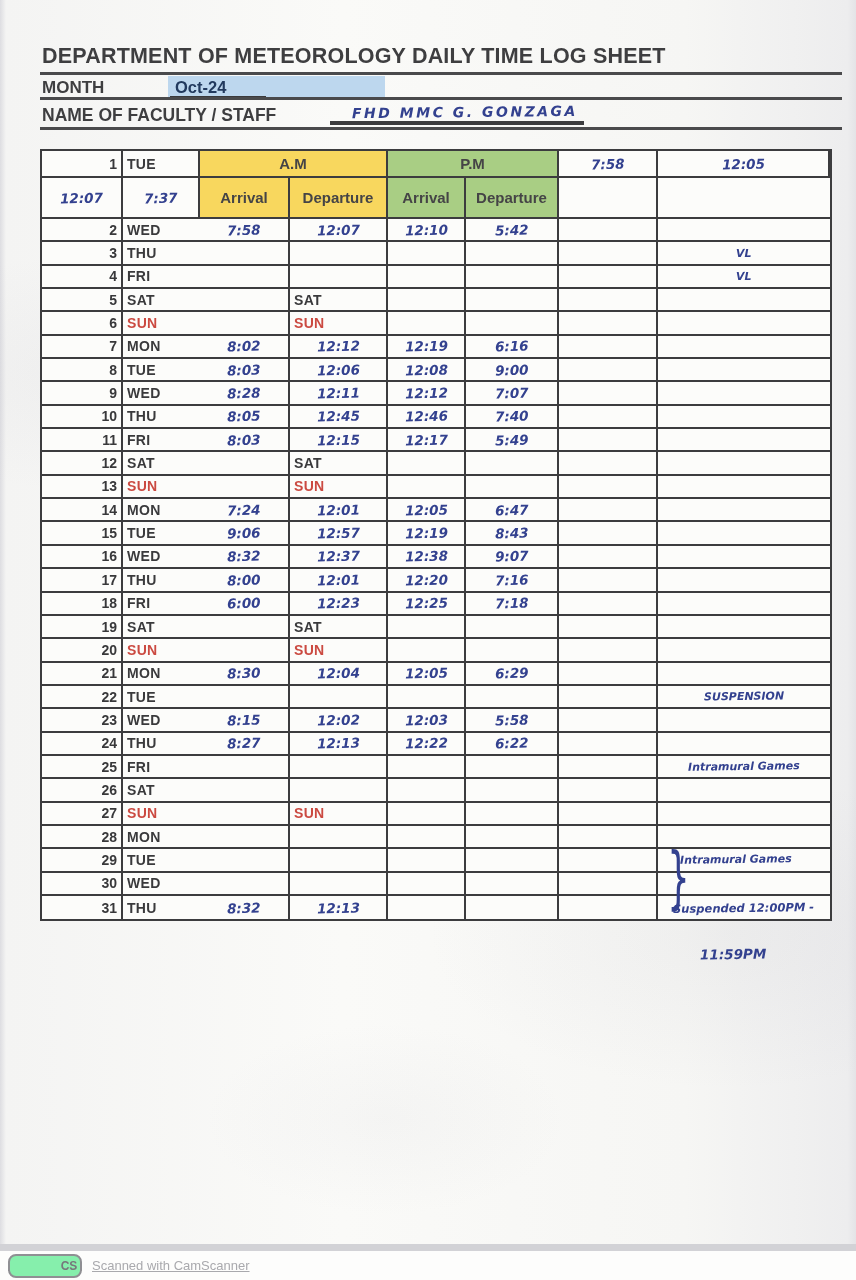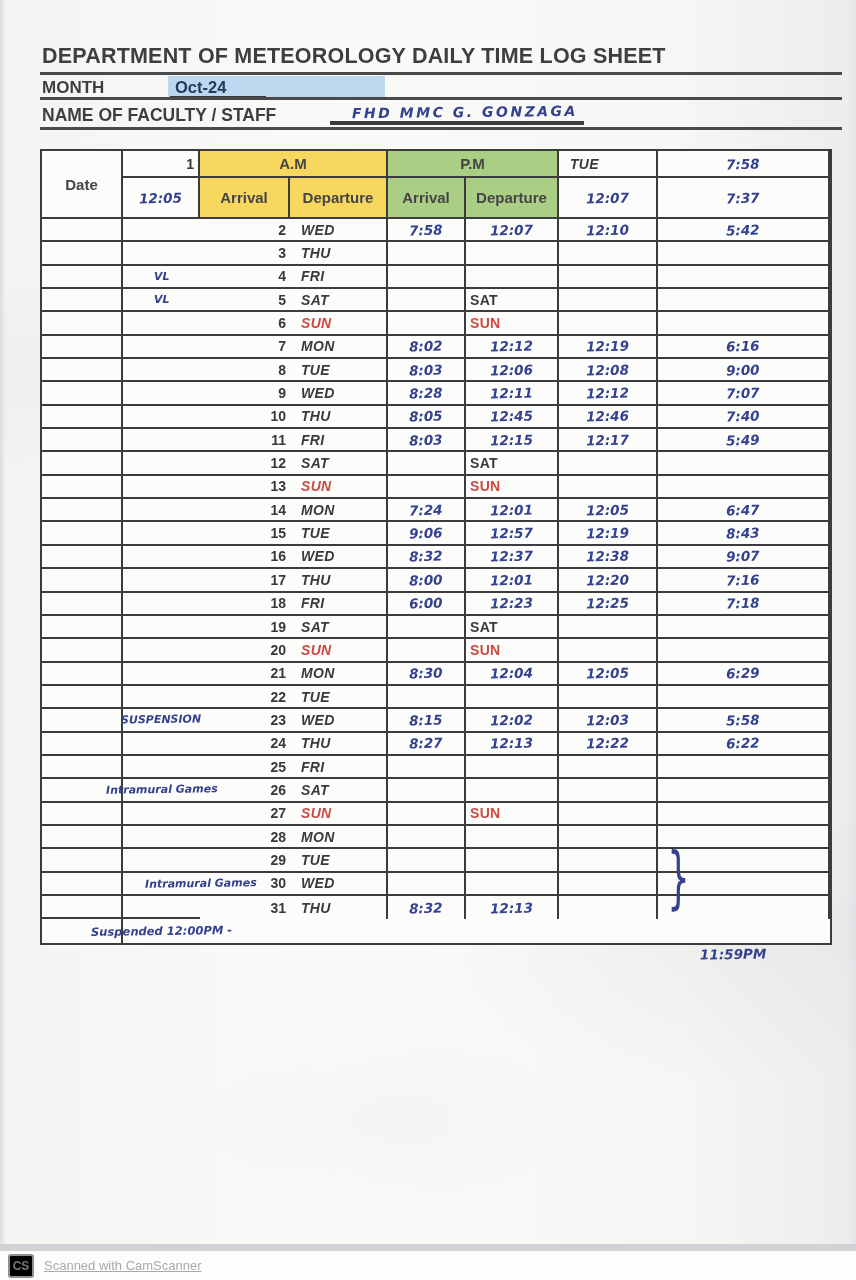--- a/index.html
+++ b/index.html
@@ -67,21 +67,21 @@
   .h-am{grid-column:3/5;grid-row:1;background:var(--am-yellow,#f8d75e);}
   .h-pm{grid-column:5/7;grid-row:1;background:var(--pm-green,#a9ce84);}
   .h-arr-am,.h-dep-am{grid-row:2;background:var(--am-yellow,#f8d75e);}
   .h-arr-am{grid-column:3;} .h-dep-am{grid-column:4;}
   .h-arr-pm,.h-dep-pm{grid-row:2;background:var(--pm-green,#a9ce84);}
   .h-arr-pm{grid-column:5;} .h-dep-pm{grid-column:6;}
   .h-sig{grid-column:7;grid-row:1/3;background:var(--panel-peach,#f8cfae);}
   .h-rem{grid-column:8;grid-row:1/3;background:var(--panel-peach,#f8cfae);border-right:0;}
 
   .c-date{justify-content:flex-end;padding-right:4px;font-weight:bold;color:#38383a;}
-  .c-day{justify-content:flex-start;padding-left:11px;font-weight:bold;color:#3a3a3c;letter-spacing:.3px;font-style:italic;}
+  .c-day{justify-content:flex-start;padding-left:4px;font-weight:bold;color:#3a3a3c;letter-spacing:.3px;}
   .sun{color:var(--sunday-red,#cb4a41);}
   .printed-dep{justify-content:flex-start;padding-left:4px;font-weight:bold;letter-spacing:.3px;}
   .hwc{font-family:"DejaVu Sans", cursive, sans-serif;font-style:italic;
        color:var(--ink,#33418f);font-size:13.5px;font-weight:bold;}
   .ink{display:inline-block;transform:rotate(-1.5deg);}
   .c-rem .ink{transform:rotate(-.8deg);}
   .c-rem{font-size:11px;}
   .c-rem.small{font-size:11.5px;}
   .c-rem.braced{justify-content:flex-start;padding-left:22px;}
   .brace{
@@ -95,23 +95,23 @@
     color:var(--ink,#33418f);font-size:13.5px;transform:rotate(-1deg);
   }
 
   
   .scan-strip{position:absolute;left:0;top:1244px;width:856px;height:7px;background:#d2d2d6;}
   .scanbar{
     position:absolute;left:0;top:1251px;width:856px;height:29px;background:#fdfdfc;
     display:flex;align-items:center;gap:10px;padding-left:8px;box-sizing:border-box;
   }
   .cs-logo{
-    width:22px;height:20px;border:2.5px solid #8f8f93;border-radius:3px;
+    width:22px;height:20px;border:2.5px solid #8f8f93;border-radius:8px;
     display:flex;align-items:center;justify-content:center;
-    font-size:12px;font-weight:bold;color:#77777b;background:#000000;
+    font-size:12px;font-weight:bold;color:#77777b;background:#86efac;padding-left:48px;
   }
   .scan-text{font-size:13px;color:#a9a9ad;text-decoration:underline;}
 </style>
 </head>
 <body>
 
 <div class="paper"></div>
 
 <div class="title">DEPARTMENT OF METEOROLOGY DAILY TIME LOG SHEET</div>
 <div class="rule" id="rule1"></div>
@@ -121,21 +121,20 @@
 <div class="month-value">Oct-24</div>
 <div class="month-underline"></div>
 <div class="rule" id="rule2"></div>
 
 <div class="name-label">NAME OF FACULTY / STAFF</div>
 <div class="name-value">FHD MMC G. GONZAGA</div>
 <div class="name-underline"></div>
 <div class="rule" id="rule3"></div>
 
 <div class="logtable">
-  <div class="cell hcell h-date">Date</div>
   <div class="cell hcell h-pm">P.M</div>
   <div class="cell hcell h-am">A.M</div>
   <div class="cell hcell h-arr-am">Arrival</div>
   <div class="cell hcell h-dep-am">Departure</div>
   <div class="cell hcell h-arr-pm">Arrival</div>
   <div class="cell hcell h-dep-pm">Departure</div>
 
 <div class="cell c-date">1</div>
     <div class="cell c-day">TUE</div>
     <div class="cell c-time hwc">

